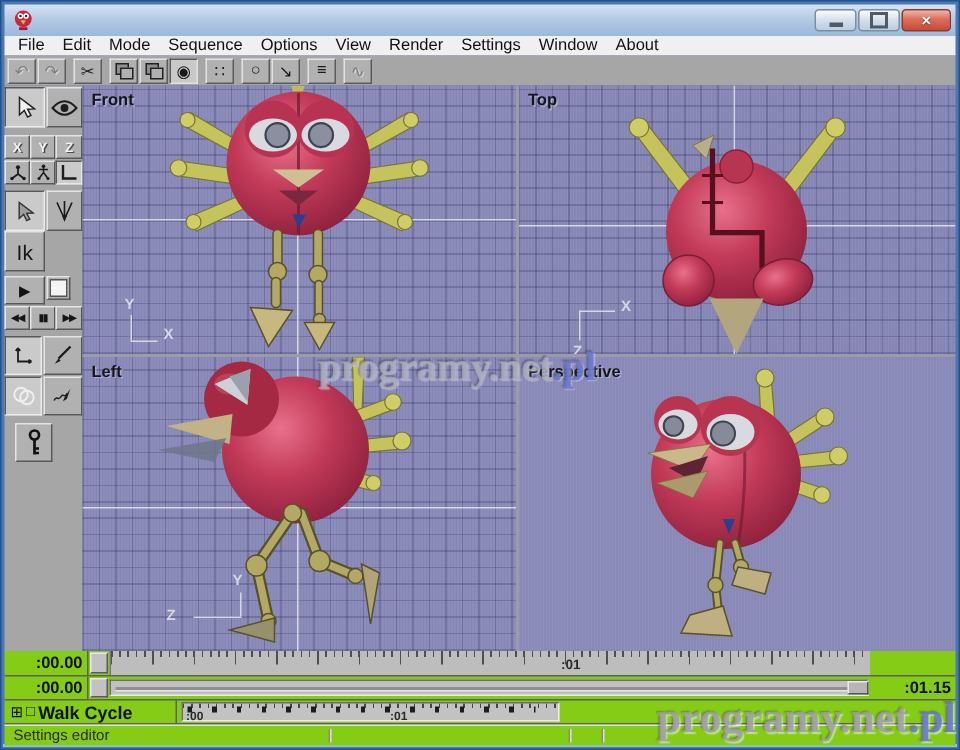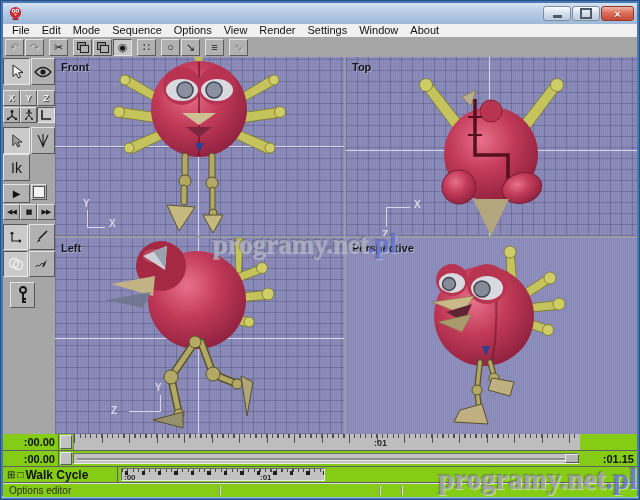--- a/index.html
+++ b/index.html
@@ -68,21 +68,21 @@
        repeating-linear-gradient(90deg,#4e4e58 0 1px, transparent 1px 27.5px),
        repeating-linear-gradient(90deg,#4e4e58 0 1px, transparent 1px 5.5px);
      background-size:100% 9px,100% 4px;background-repeat:no-repeat;}
   .ruler-mark{position:absolute;left:300px;top:4px;font-size:9px;font-weight:bold;color:#2a2a2a;}
   .slider{position:absolute;left:70px;top:2px;bottom:2px;width:506px;background:#c0c0c0;border:1px solid;border-color:#6e6e6e #ececec #ececec #6e6e6e;box-sizing:border-box;}
   .slider .groove{position:absolute;left:3px;right:3px;top:50%;height:2px;margin-top:-1px;background:#8f8f8f;box-shadow:0 1px 0 #e6e6e6;}
   .slider .thumb{position:absolute;top:0;bottom:0;left:491px;width:14px;background:#b6b6b6;border:1px solid;border-color:#eaeaea #555 #555 #eaeaea;box-sizing:border-box;}
   .t-end{position:absolute;right:3px;top:0;bottom:0;display:flex;align-items:center;font-size:11px;font-weight:bold;color:#111;}
   .trackbox{position:absolute;left:0;top:0;bottom:0;width:115px;border-right:1px solid #5f5f5f;display:flex;align-items:center;padding-left:4px;box-sizing:border-box;font-size:12px;font-weight:bold;color:#111;gap:2px;}
   .glyphs{font-size:10px;font-weight:normal;}
-  .kfstrip{position:absolute;left:118px;top:1px;bottom:1px;width:204px;background:#c2c2c2;border:1px solid;border-color:#6e6e6e #ececec #ececec #6e6e6e;box-sizing:border-box;
+  .kfstrip{position:absolute;left:118px;top:1px;bottom:1px;width:252px;background:#c2c2c2;border:1px solid;border-color:#6e6e6e #ececec #ececec #6e6e6e;box-sizing:border-box;
      background-image:
        repeating-linear-gradient(90deg,#1d1d1d 0 3px, transparent 3px 16.5px),
        repeating-linear-gradient(90deg,#46464e 0 1px, transparent 1px 5.5px);
      background-size:232px 4px,100% 3px;background-repeat:no-repeat;background-position:3px 2px,0 0;}
   .kf-t0{position:absolute;left:2px;top:4px;font-size:8px;font-weight:bold;color:#2a2a2a;}
   .kf-t1{position:absolute;left:138px;top:4px;font-size:8px;font-weight:bold;color:#2a2a2a;}
   .statusbar{position:absolute;left:0;right:0;top:49px;height:14px;border-top:1px solid #dedede;display:flex;align-items:center;font-size:10px;color:#2c2c2c;padding-left:6px;box-sizing:border-box;}
   .sb-sep{position:absolute;top:2px;bottom:2px;width:1px;background:#8a8a8a;box-shadow:1px 0 0 #dedede;}
 
   
@@ -496,21 +496,21 @@
       <span class="glyphs">⊞</span>
       <span class="glyphs">□</span>
       <span>Walk Cycle</span>
     </div>
     <div class="kfstrip">
       <span class="kf-t0">:00</span>
       <span class="kf-t1">:01</span>
     </div>
   </div>
   <div class="statusbar">
-    <span>Options editor</span>
+    <span>Settings editor</span>
     <span class="sb-sep" style="left:216px;"></span>
     <span class="sb-sep" style="left:376px;"></span>
     <span class="sb-sep" style="left:398px;"></span>
   </div>
 </div>
 
 <div class="wm wm-center"><span>programy.net</span><span class="tld">.pl</span></div>
 <div class="wm wm-corner"><span>programy.net</span><span class="tld">.pl</span></div>
 
 </body></html>

